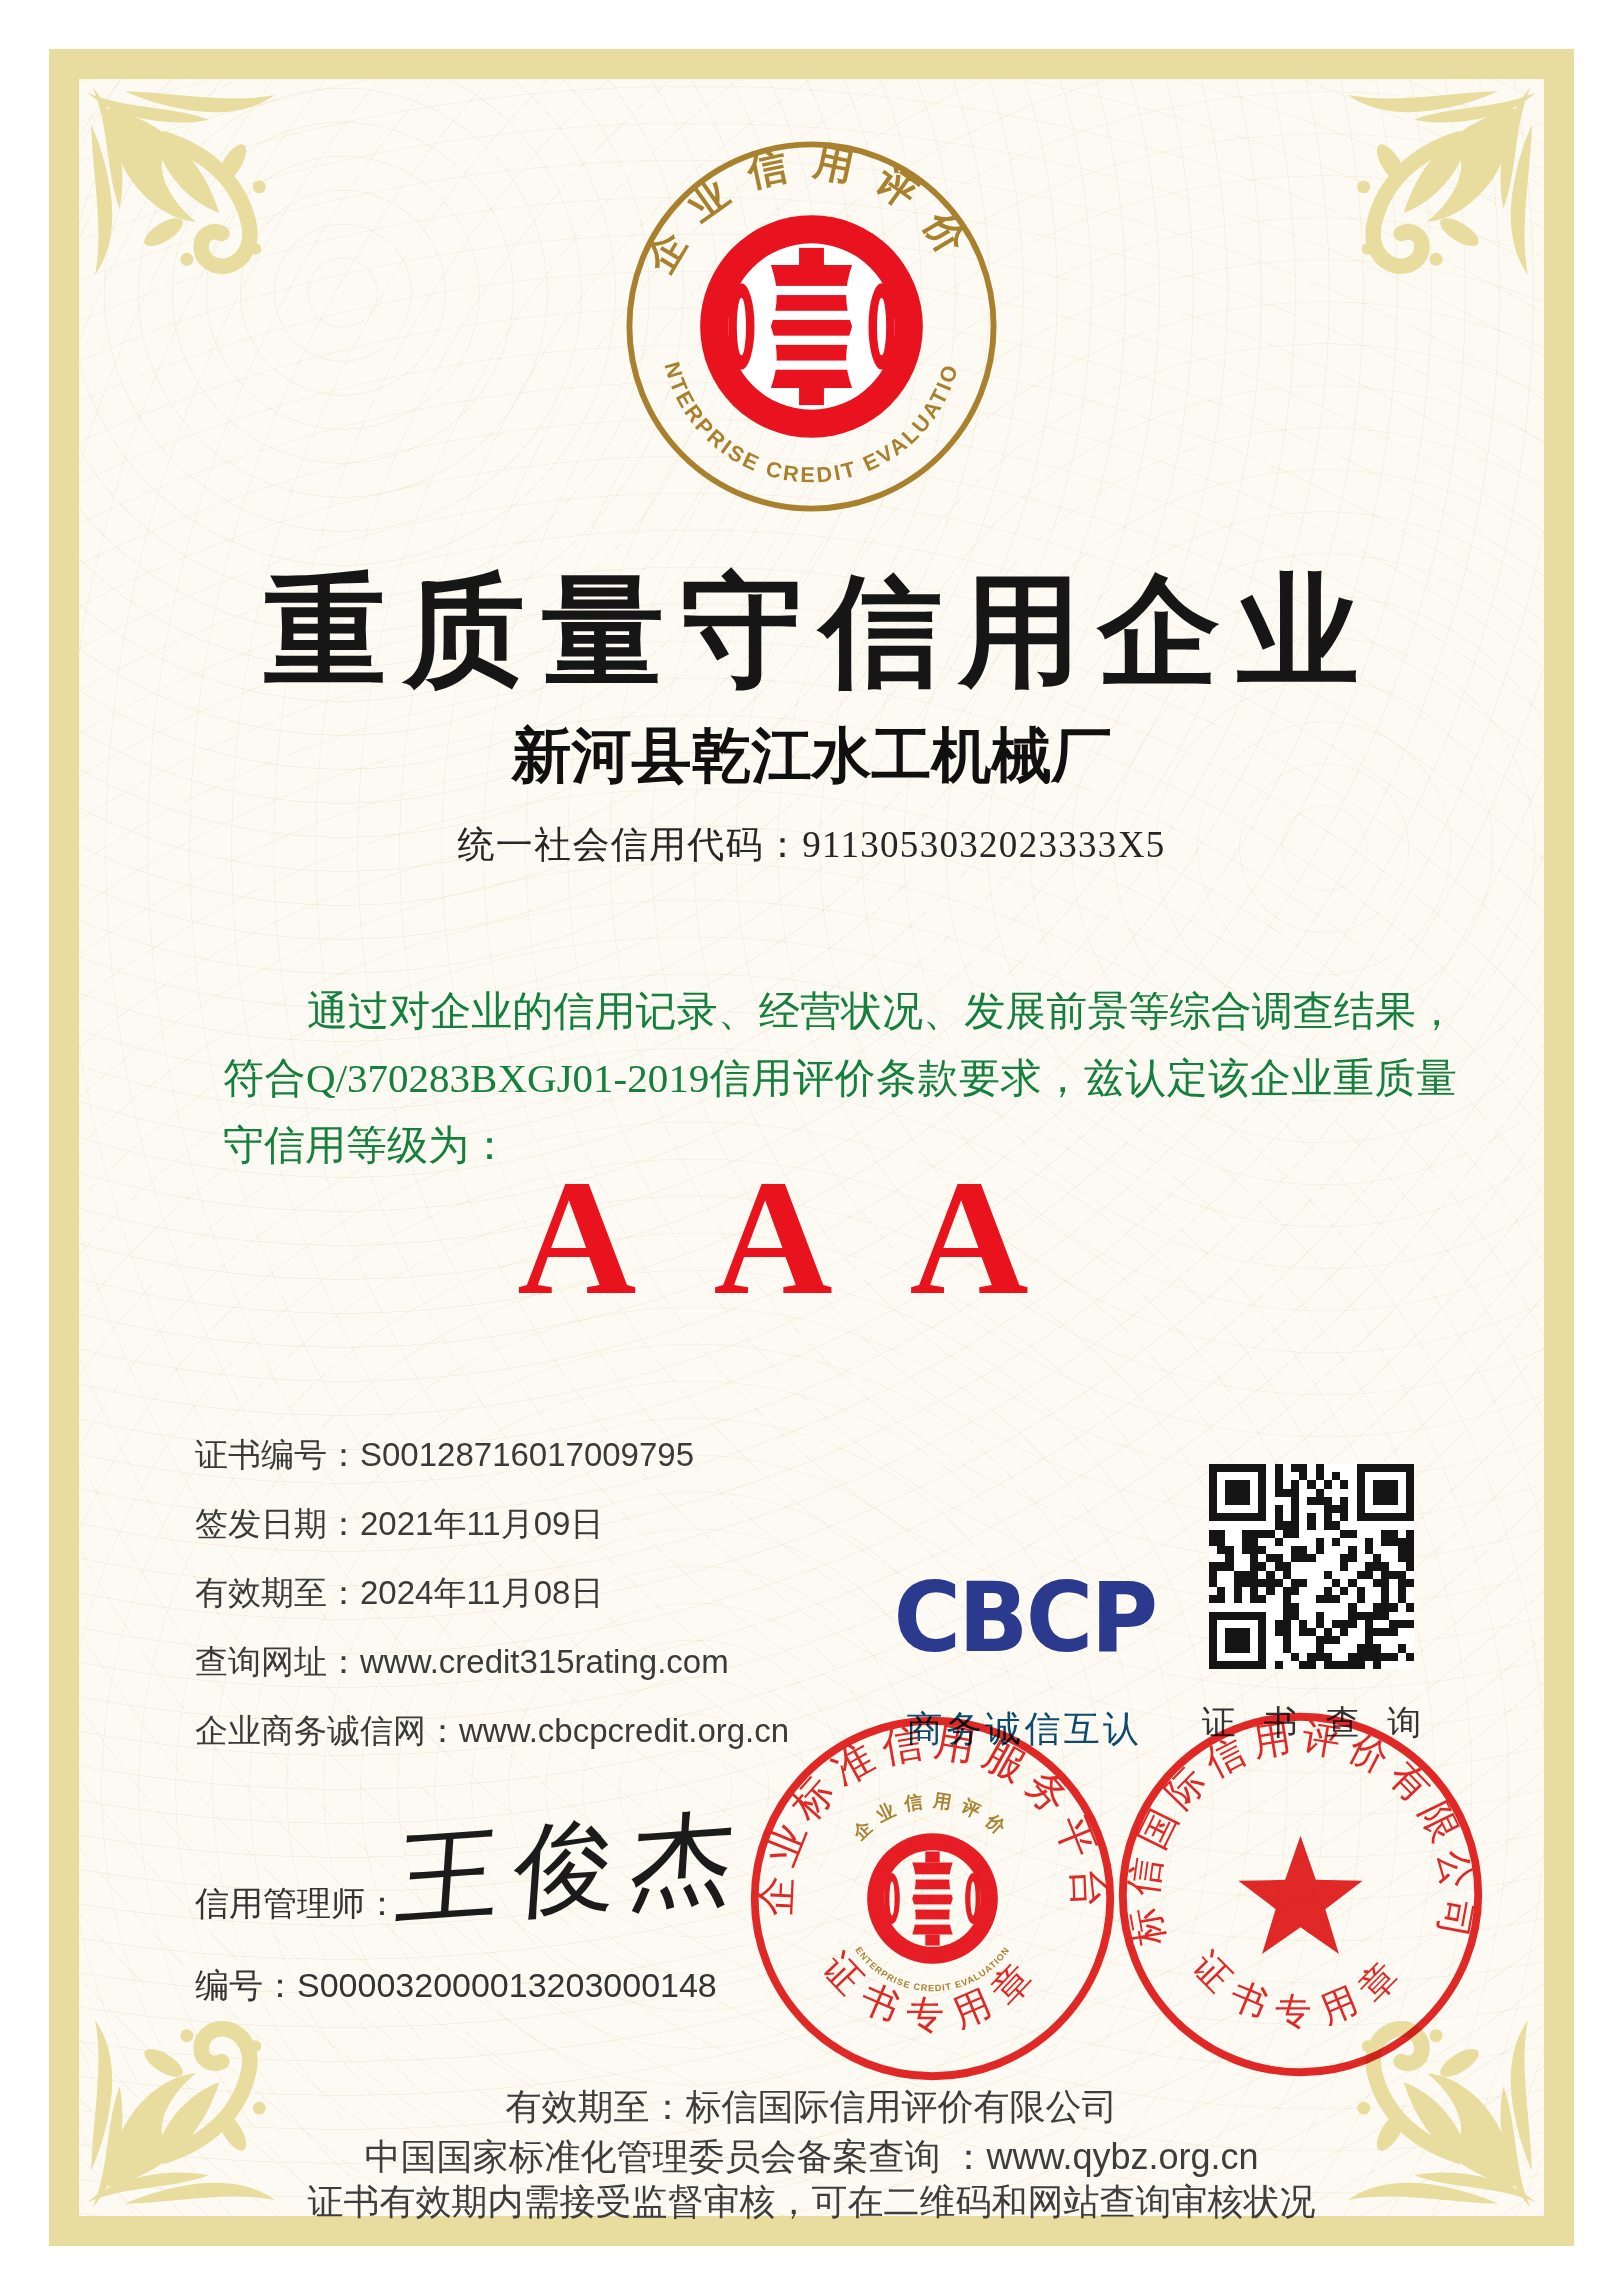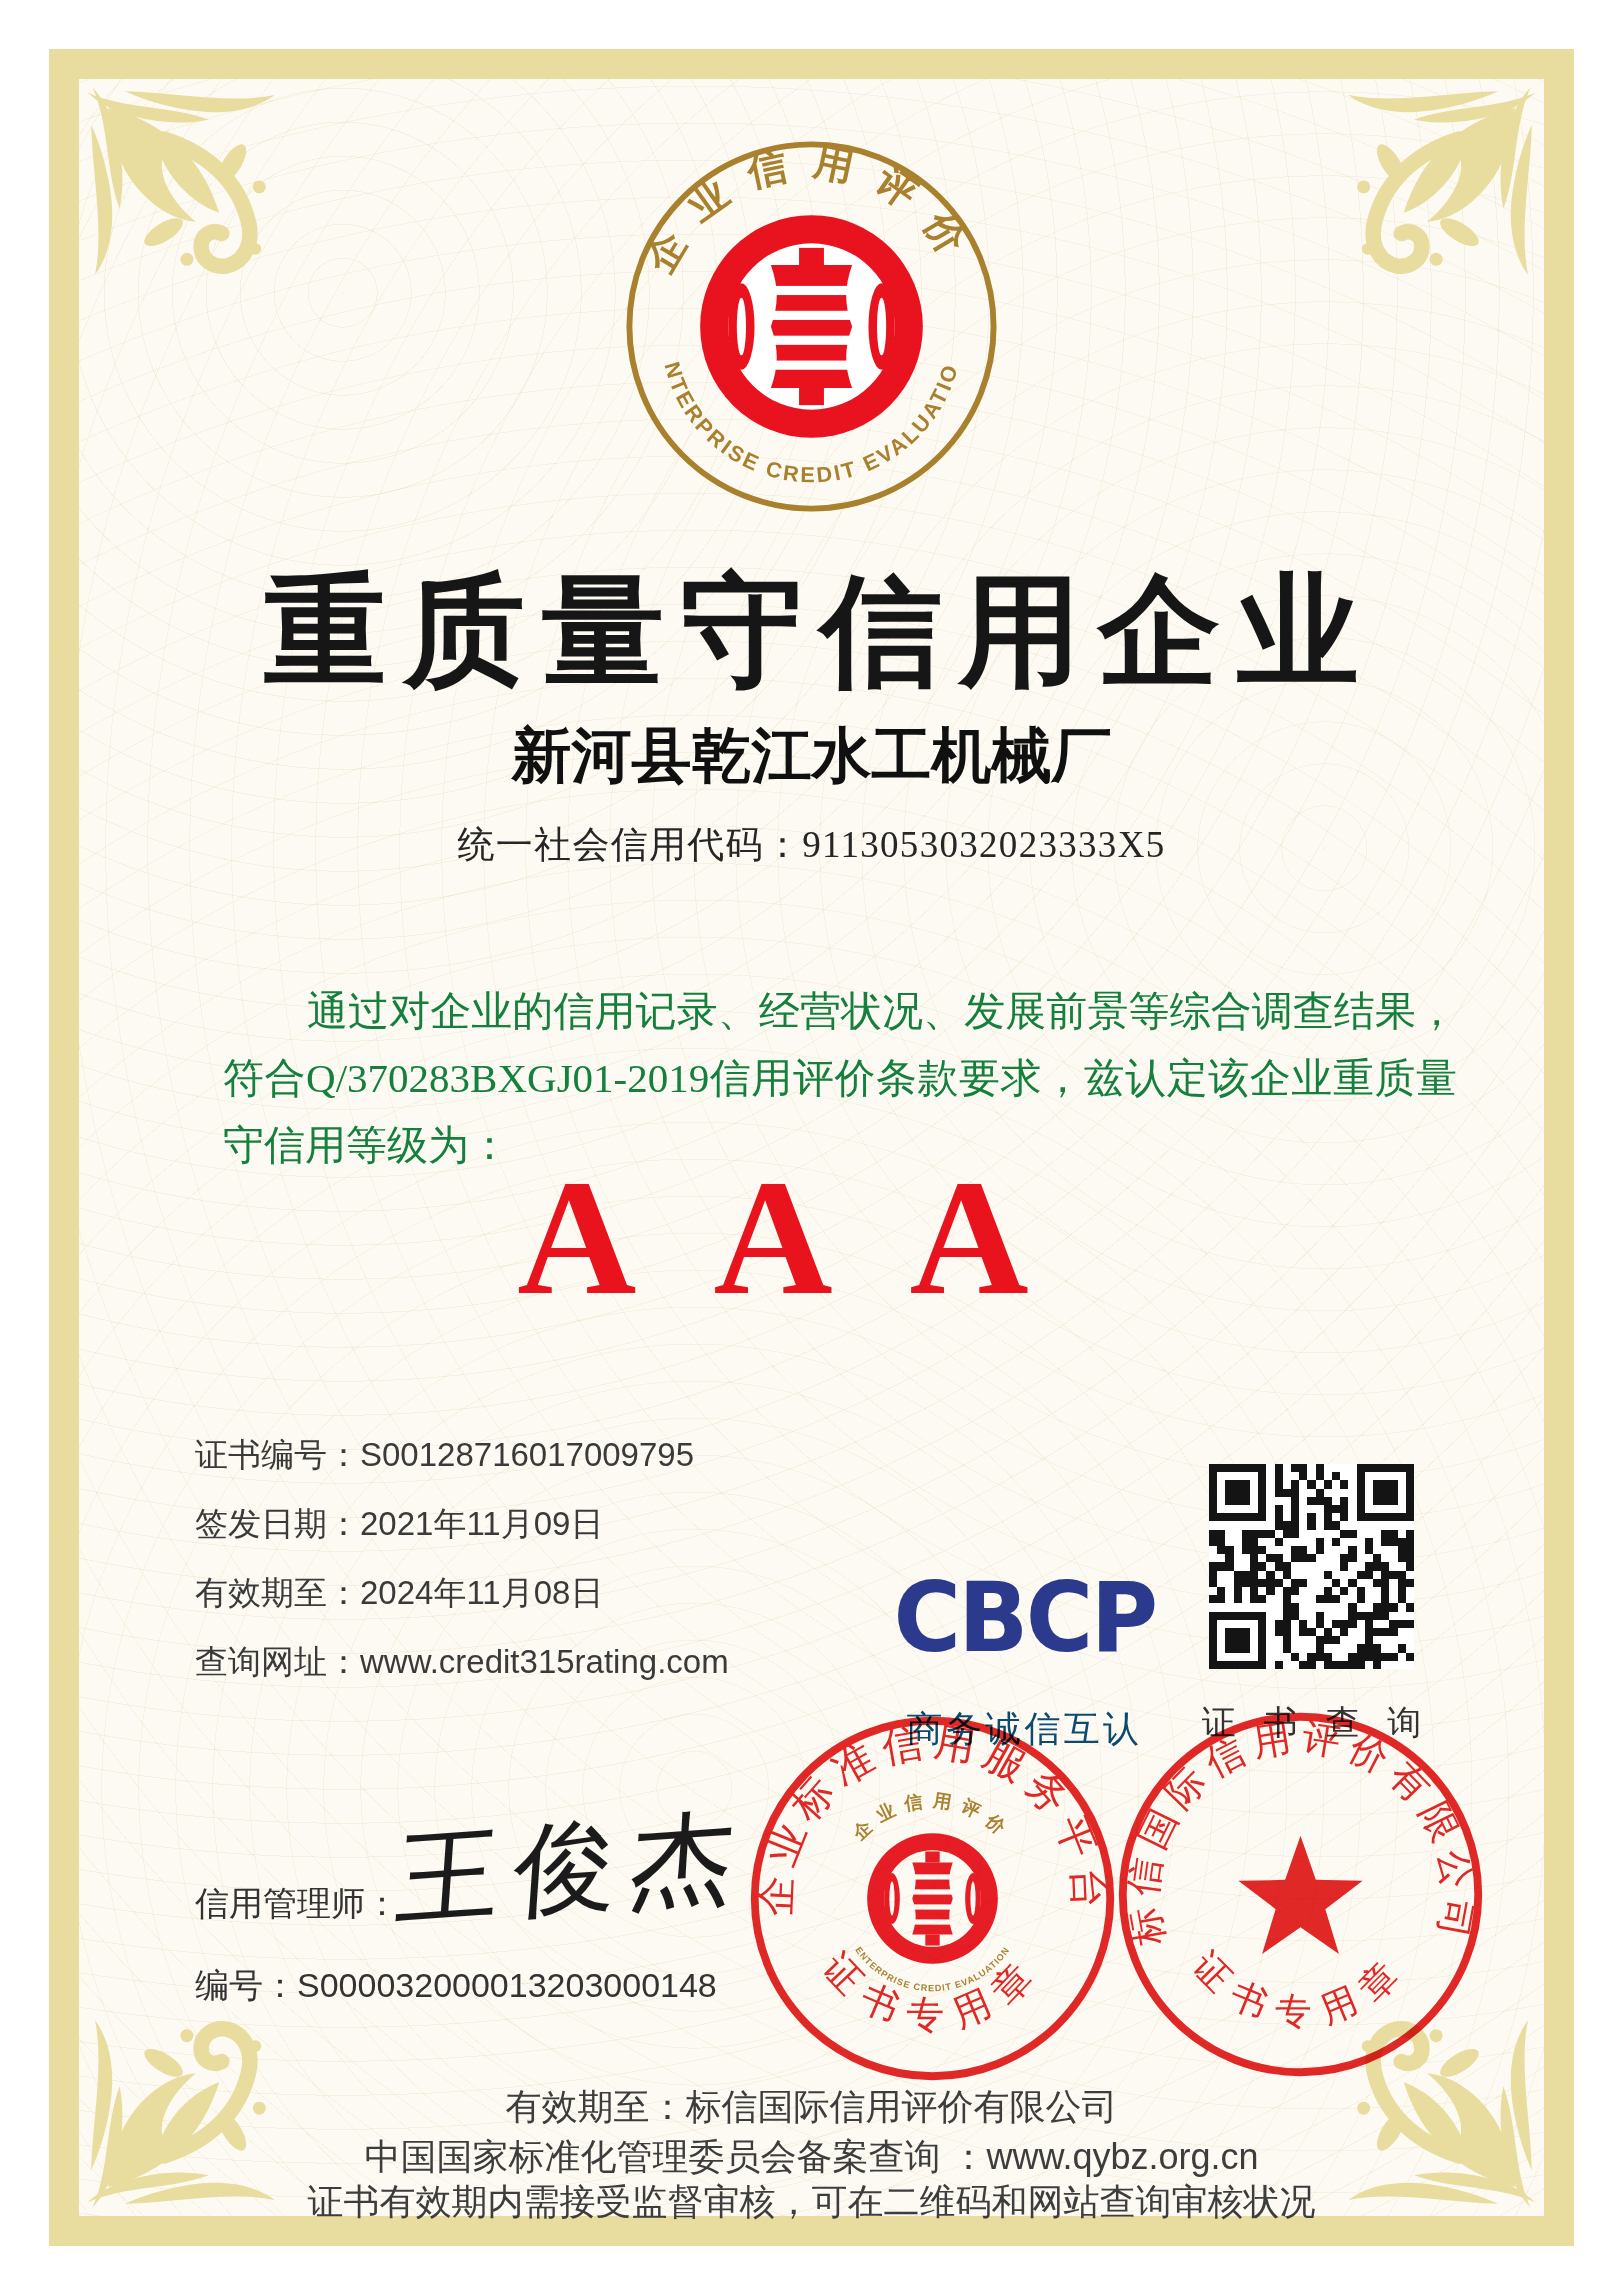--- a/index.html
+++ b/index.html
@@ -178,20 +178,23 @@
     </div>
     <div class="row">
       <span>签发日期：</span><span>2021年11月09日</span>
     </div>
     <div class="row">
       <span>有效期至：</span><span>2024年11月08日</span>
     </div>
     <div class="row">
       <span>查询网址：</span><span>www.credit315rating.com</span>
     </div>
+    <div class="row">
+      <span>企业商务诚信网：</span><span>www.cbcpcredit.org.cn</span>
+    </div>
   </div>
 
   <div class="abs cbcp">
     <div class="cbcp-logo">CBCP</div>
     <div class="cbcp-caption">商务诚信互认</div>
   </div>
 
   <div class="abs qr-box">
     <svg id="qr" viewBox="0 0 25 25">
         <rect width="25" height="25" fill="#ffffff"></rect>

